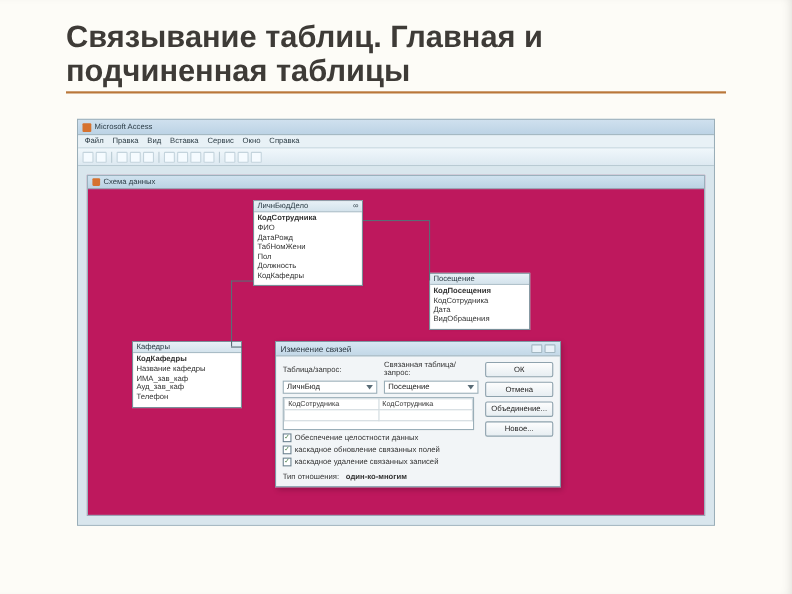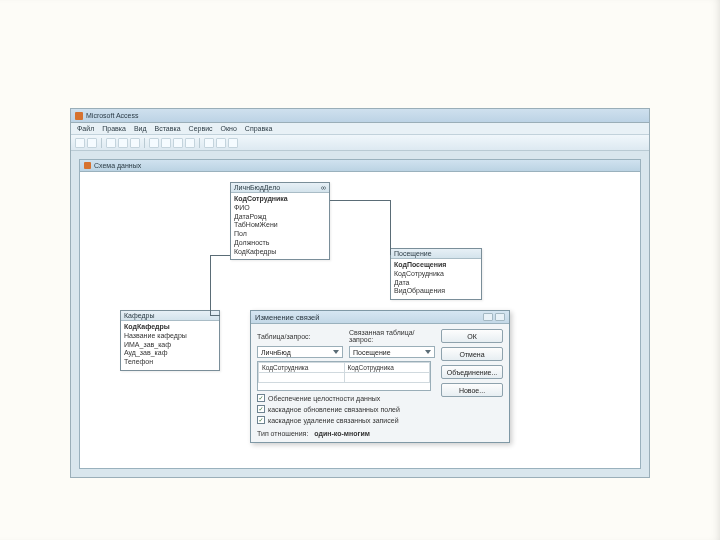--- a/index.html
+++ b/index.html
@@ -83,21 +83,21 @@
   .divider { width:1px; height:10px; background:#b9cad3; margin:0 2px; }
 
   .canvas {
     position: absolute;
     left: 0; top: 42px; right: 0; bottom: 0;
     background: #d9e6ed;
   }
   .rel-window {
     position: absolute;
     left: 8px; top: 8px; right: 8px; height: 310px;
-    background: #ffffff;
+    background: #be185d;
     border: 1px solid #9ab1bd;
   }
   .rel-title {
     height: 12px;
     background: linear-gradient(#d0e2ef,#bbd3e3);
     display:flex; align-items:center;
     padding: 0 4px; gap:3px;
     border-bottom:1px solid #9ab1bd;
     font-size:7px; color:#2b3b44;
   }
@@ -175,20 +175,24 @@
     border-radius:2px;
     font-size:7px; color:#222;
     display:flex; align-items:center; justify-content:center;
   }
   .type-row { display:flex; gap:6px; margin-top:6px; align-items:center;}
 </style>
 </head>
 <body>
 
 <div class="slide">
+  <div class="title-block">
+    <h1>Связывание таблиц. Главная и подчиненная таблицы</h1>
+    <div class="rule"></div>
+  </div>
 
   <div class="screenshot">
     <div class="app-titlebar">
       <div class="app-icon"></div>
       <span class="app-title">Microsoft Access</span>
     </div>
     <div class="menu-bar">
       <span>Файл</span>
       <span>Правка</span>
       <span>Вид</span>

